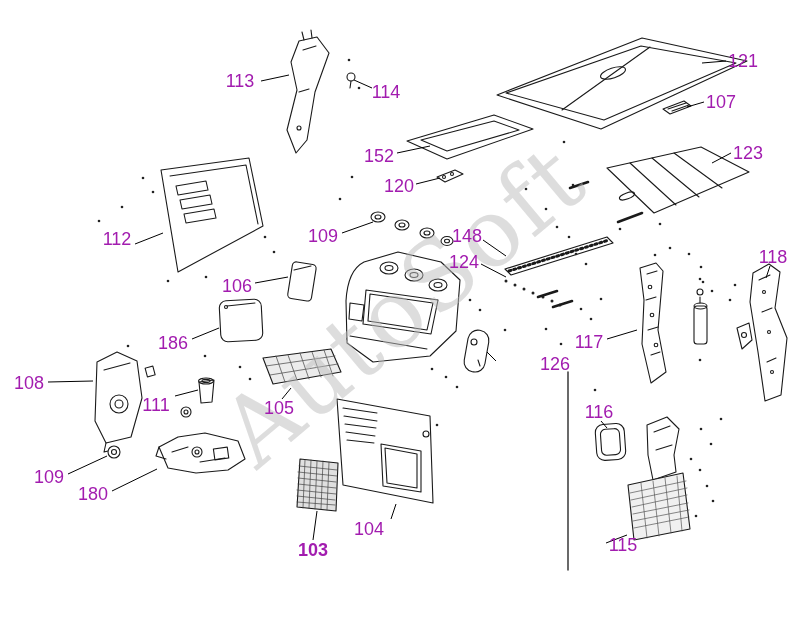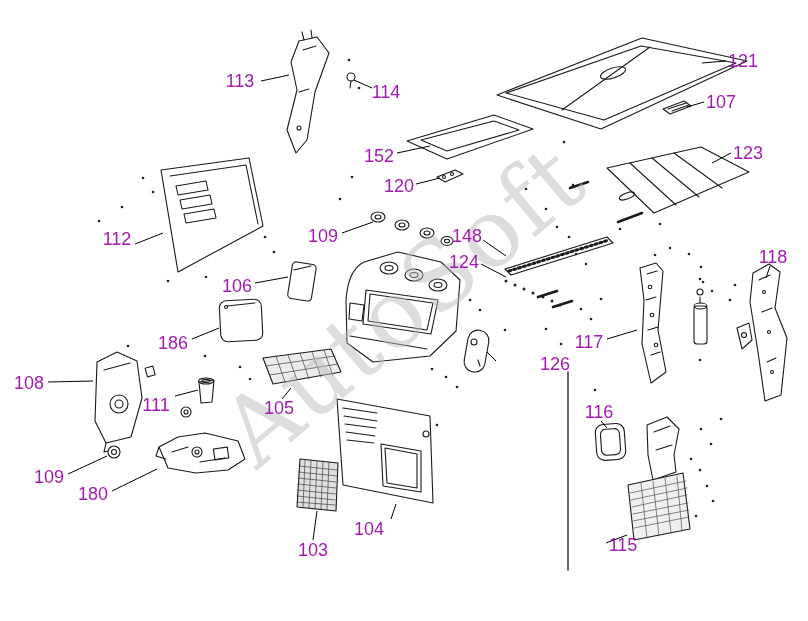--- a/index.html
+++ b/index.html
@@ -333,15 +333,15 @@
     <div class="part-label" style="left: 173px; top: 343px;">186</div>
     <div class="part-label" style="left: 589px; top: 342px;">117</div>
     <div class="part-label" style="left: 511px; top: 364px; margin-left: 44px;">126</div>
     <div class="part-label" style="left: 29px; top: 383px;">108</div>
     <div class="part-label" style="left: 156px; top: 398px; margin-top: 7px;">111</div>
     <div class="part-label" style="left: 279px; top: 408px;">105</div>
     <div class="part-label" style="left: 599px; top: 412px;">116</div>
     <div class="part-label" style="left: 49px; top: 477px;">109</div>
     <div class="part-label" style="left: 93px; top: 494px;">180</div>
     <div class="part-label" style="left: 369px; top: 529px;">104</div>
-    <div class="part-label" style="left: 313px; top: 550px;">103</div>
+    <div class="part-label" style="left: 313px; top: 550px; font-weight: bold;">103</div>
     <div class="part-label" style="left: 589px; top: 545px; margin-left: 34px;">115</div>
   </div>
 
 </body></html>

